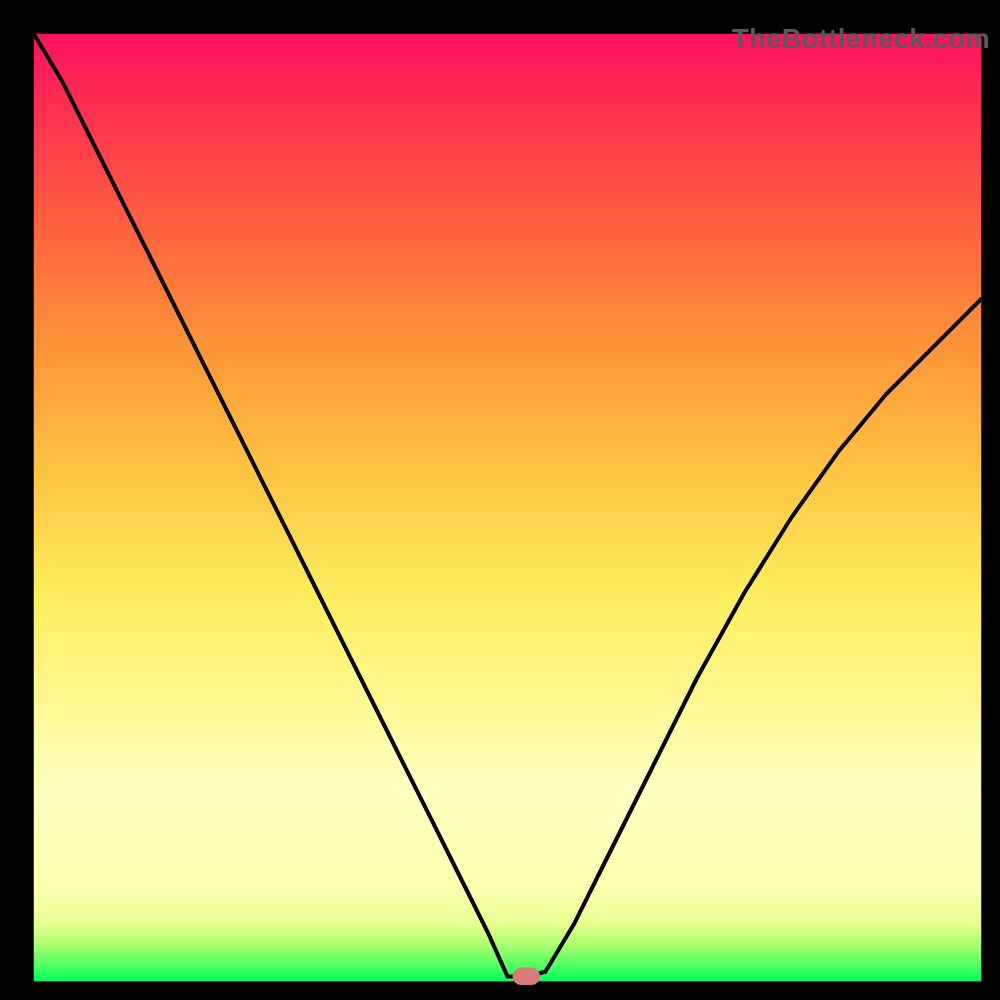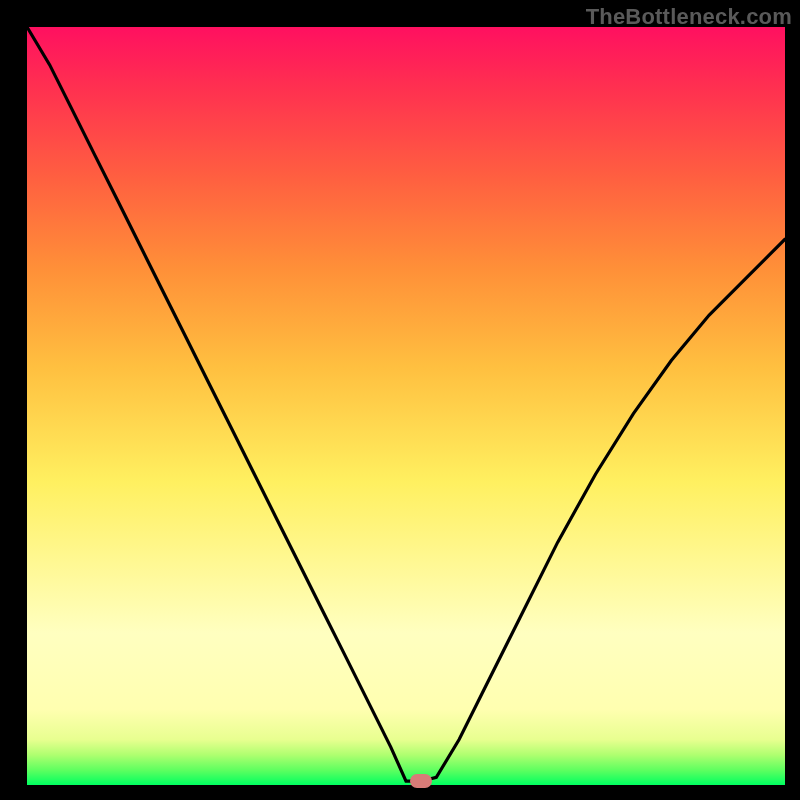--- a/index.html
+++ b/index.html
@@ -12,21 +12,21 @@
     overflow: hidden;
   }
   .frame {
     position: relative;
     width: 800px;
     height: 800px;
     background: #000;
   }
   .title {
     position: absolute;
-    top: 4px;
+    top: 18px;
     right: 8px;
     color: #5a5a5a;
     font-size: 22px;
     font-weight: 600;
     letter-spacing: 0.2px;
     z-index: 5;
   }
   .plot {
     position: absolute;
     left: 27px;

